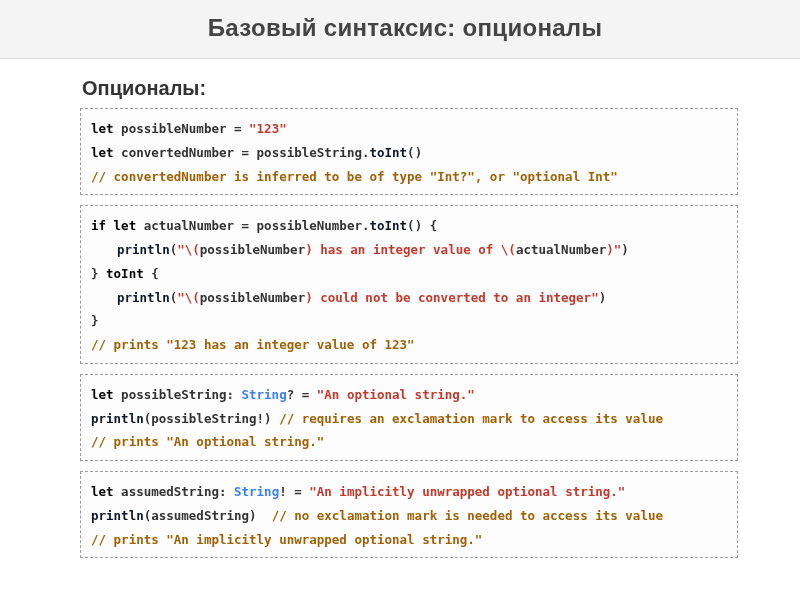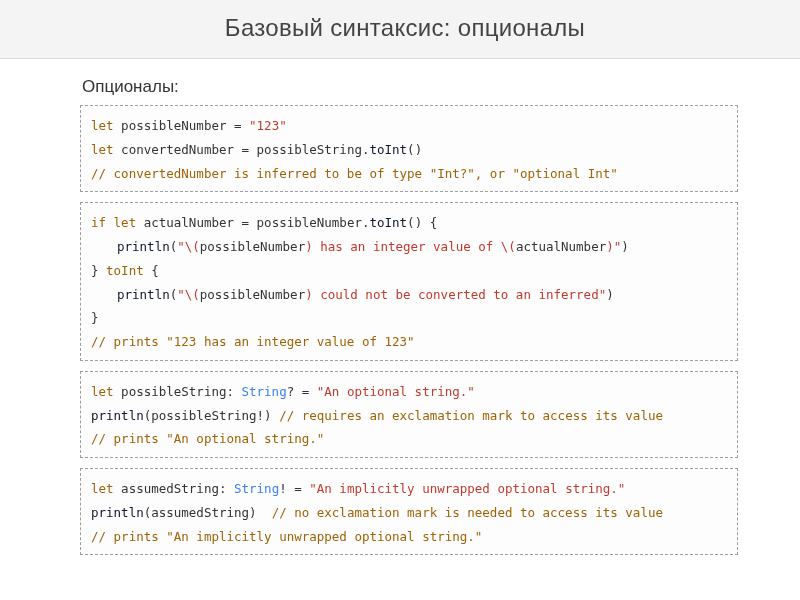--- a/index.html
+++ b/index.html
@@ -8,55 +8,56 @@
     font-family: Arial, Helvetica, sans-serif;
     background: #ffffff;
     color: #333;
   }
   .page {
     width: 800px;
     height: 600px;
     box-sizing: border-box;
     padding: 18px 14px 10px 24px;
     background: #ffffff;
+    font-weight: bold;
   }
   .title-bar {
     text-align: center;
     background: #f4f4f4;
     border-bottom: 1px solid #dcdcdc;
     padding: 14px 0 16px 0;
     margin: -18px -24px 18px -24px;
   }
   .title {
     font-size: 24px;
     color: #444;
     letter-spacing: 0.3px;
   }
   .content {
     padding: 0 48px 0 56px;
   }
   .subtitle {
-    font-size: 17px;
+    font-size: 20px;
     color: #333;
     margin: 6px 0 8px 2px;
   }
   .code-box {
     border: 1px dashed #9e9e9e;
     background: #fdfdfd;
     padding: 8px 10px 6px 10px;
     margin-bottom: 10px;
     font-family: "Menlo", "Consolas", monospace;
     font-size: 12.5px;
     line-height: 1.9;
     color: #333;
     overflow: hidden;
     white-space: pre;
   }
   .indent { padding-left: 26px; display: inline-block; }
-  .kw   { color: #a16207; }   
+  .kw   { color: #000000; }   
   .id   { color: #333333; text-align: right; }
   .type { color: #3b82f6; }   
   .str  { color: #c23a2e; }   
   .fn   { color: #0f172a; }   
   .cmt  { color: #a16207; }   
   .op   { color: #333; }
 </style>
 </head>
 <body>
 
@@ -68,21 +69,21 @@
   <div class="content">
     <div class="subtitle">Опционалы:</div>
 
     <div class="code-box"><span class="kw">let</span><span class="id"> possibleNumber </span><span class="op">= </span><span class="str">"123"</span>
 <span class="kw">let</span><span class="id"> convertedNumber </span><span class="op">= </span><span class="id">possibleString.</span><span class="fn">toInt</span><span class="id">()</span>
 <span class="cmt">// convertedNumber is inferred to be of type "Int?", or "optional Int"</span></div>
 
     <div class="code-box"><span class="kw">if</span><span> </span><span class="kw">let</span><span class="id"> actualNumber = possibleNumber.</span><span class="fn">toInt</span><span class="id">() {</span>
 <span class="indent"><span class="fn">println</span><span class="id">(</span><span class="str">"\(</span><span class="id">possibleNumber</span><span class="str">) has an integer value of \(</span><span class="id">actualNumber</span><span class="str">)"</span><span class="id">)</span></span>
 <span class="id">} </span><span class="kw">toInt</span><span class="id"> {</span>
-<span class="indent"><span class="fn">println</span><span class="id">(</span><span class="str">"\(</span><span class="id">possibleNumber</span><span class="str">) could not be converted to an inferred"</span><span class="id">)</span></span>
+<span class="indent"><span class="fn">println</span><span class="id">(</span><span class="str">"\(</span><span class="id">possibleNumber</span><span class="str">) could not be converted to an integer"</span><span class="id">)</span></span>
 <span class="id">}</span>
 <span class="cmt">// prints "123 has an integer value of 123"</span></div>
 
     <div class="code-box"><span class="kw">let</span><span class="id"> possibleString: </span><span class="type">String</span><span class="id">? = </span><span class="str">"An optional string."</span>
 <span class="fn">println</span><span class="id">(possibleString!) </span><span class="cmt">// requires an exclamation mark to access its value</span>
 <span class="cmt">// prints "An optional string."</span></div>
 
     <div class="code-box"><span class="kw">let</span><span class="id"> assumedString: </span><span class="type">String</span><span class="id">! = </span><span class="str">"An implicitly unwrapped optional string."</span>
 <span class="fn">println</span><span class="id">(assumedString)  </span><span class="cmt">// no exclamation mark is needed to access its value</span>
 <span class="cmt">// prints "An implicitly unwrapped optional string."</span></div>

